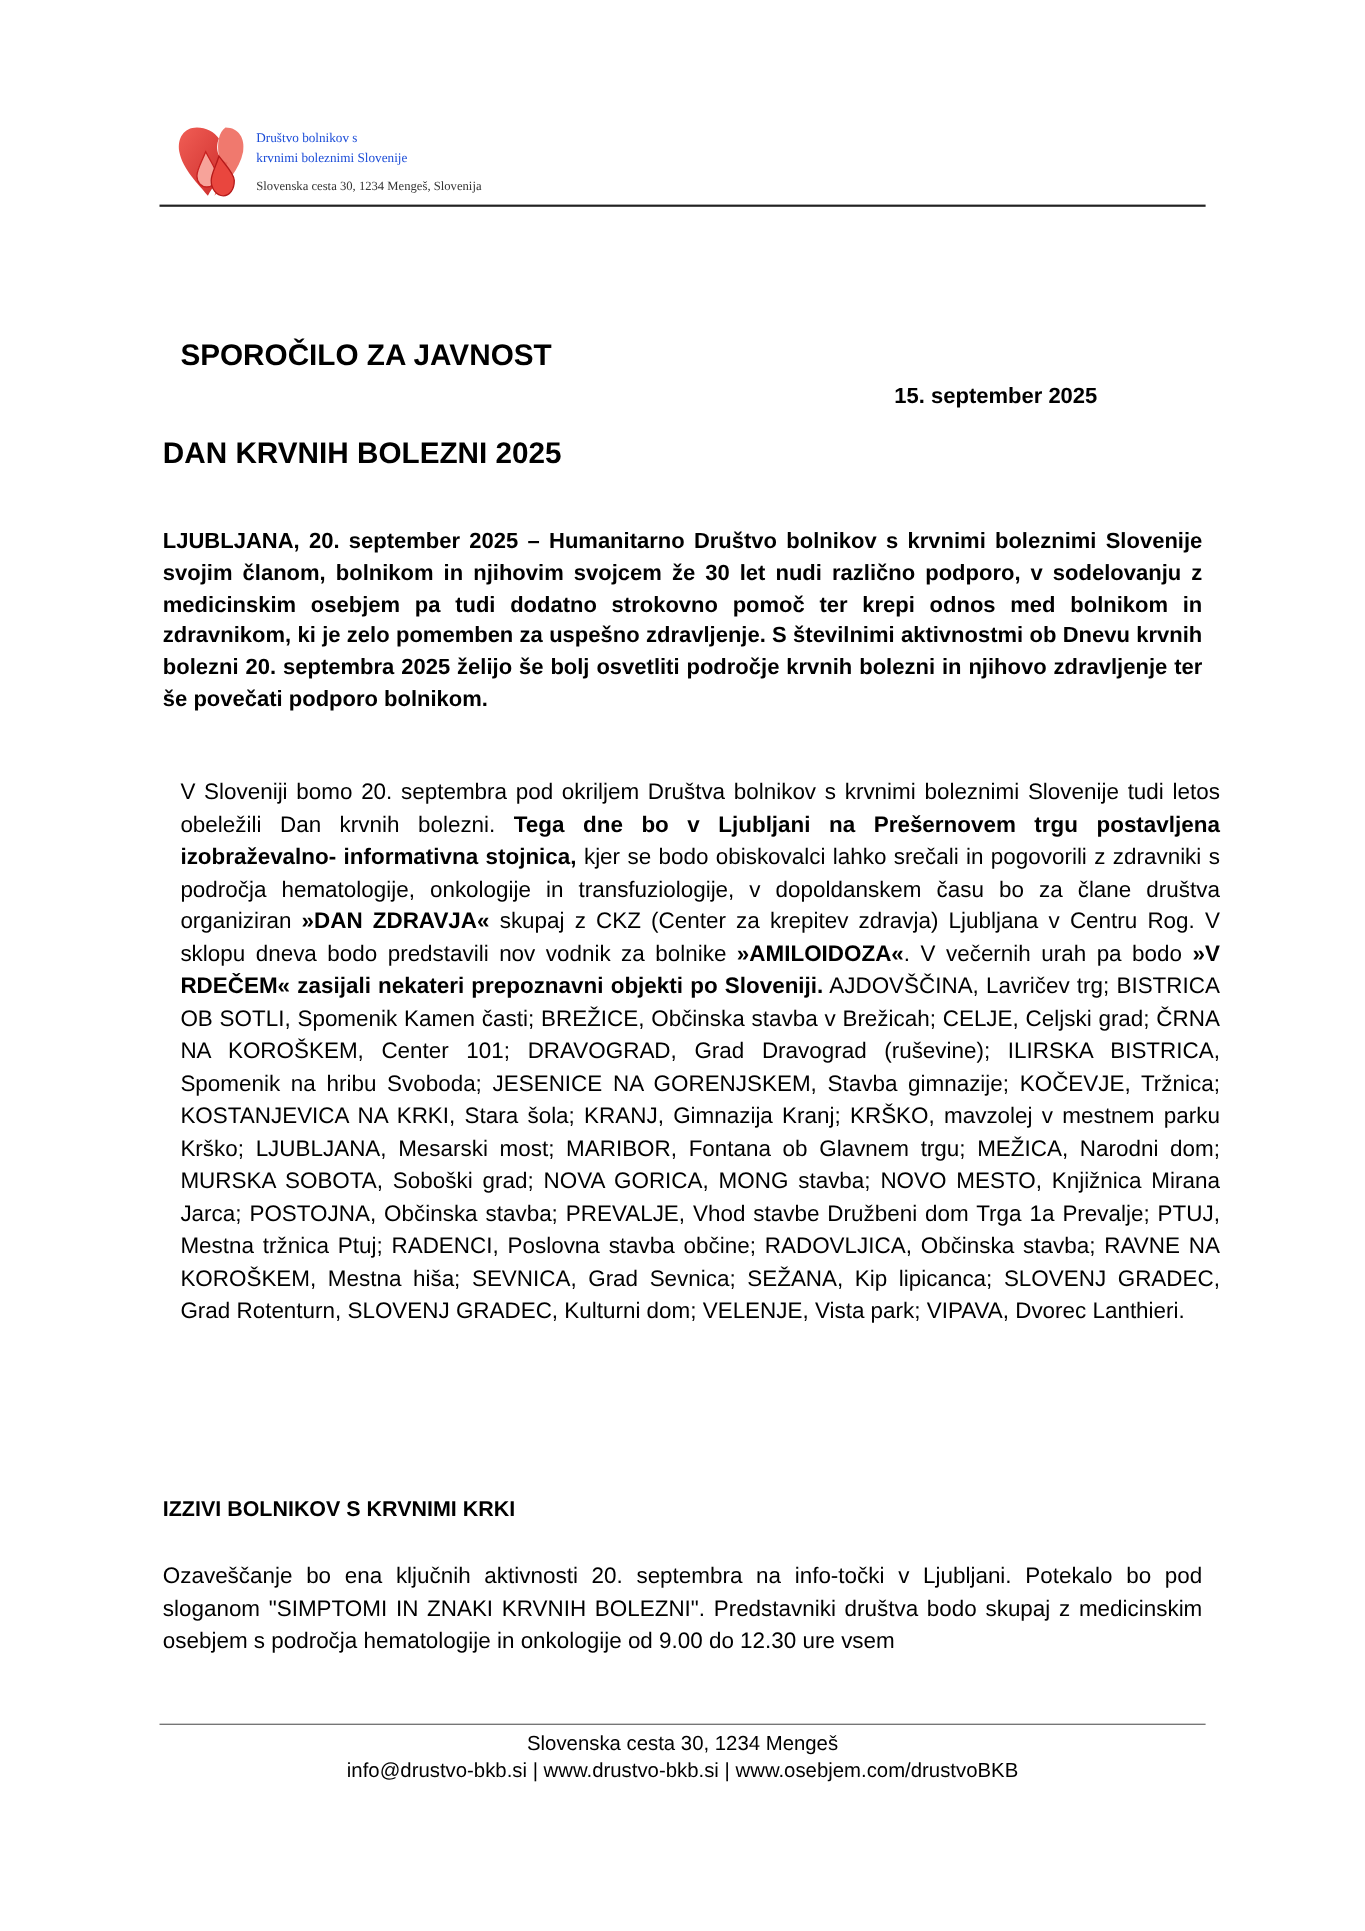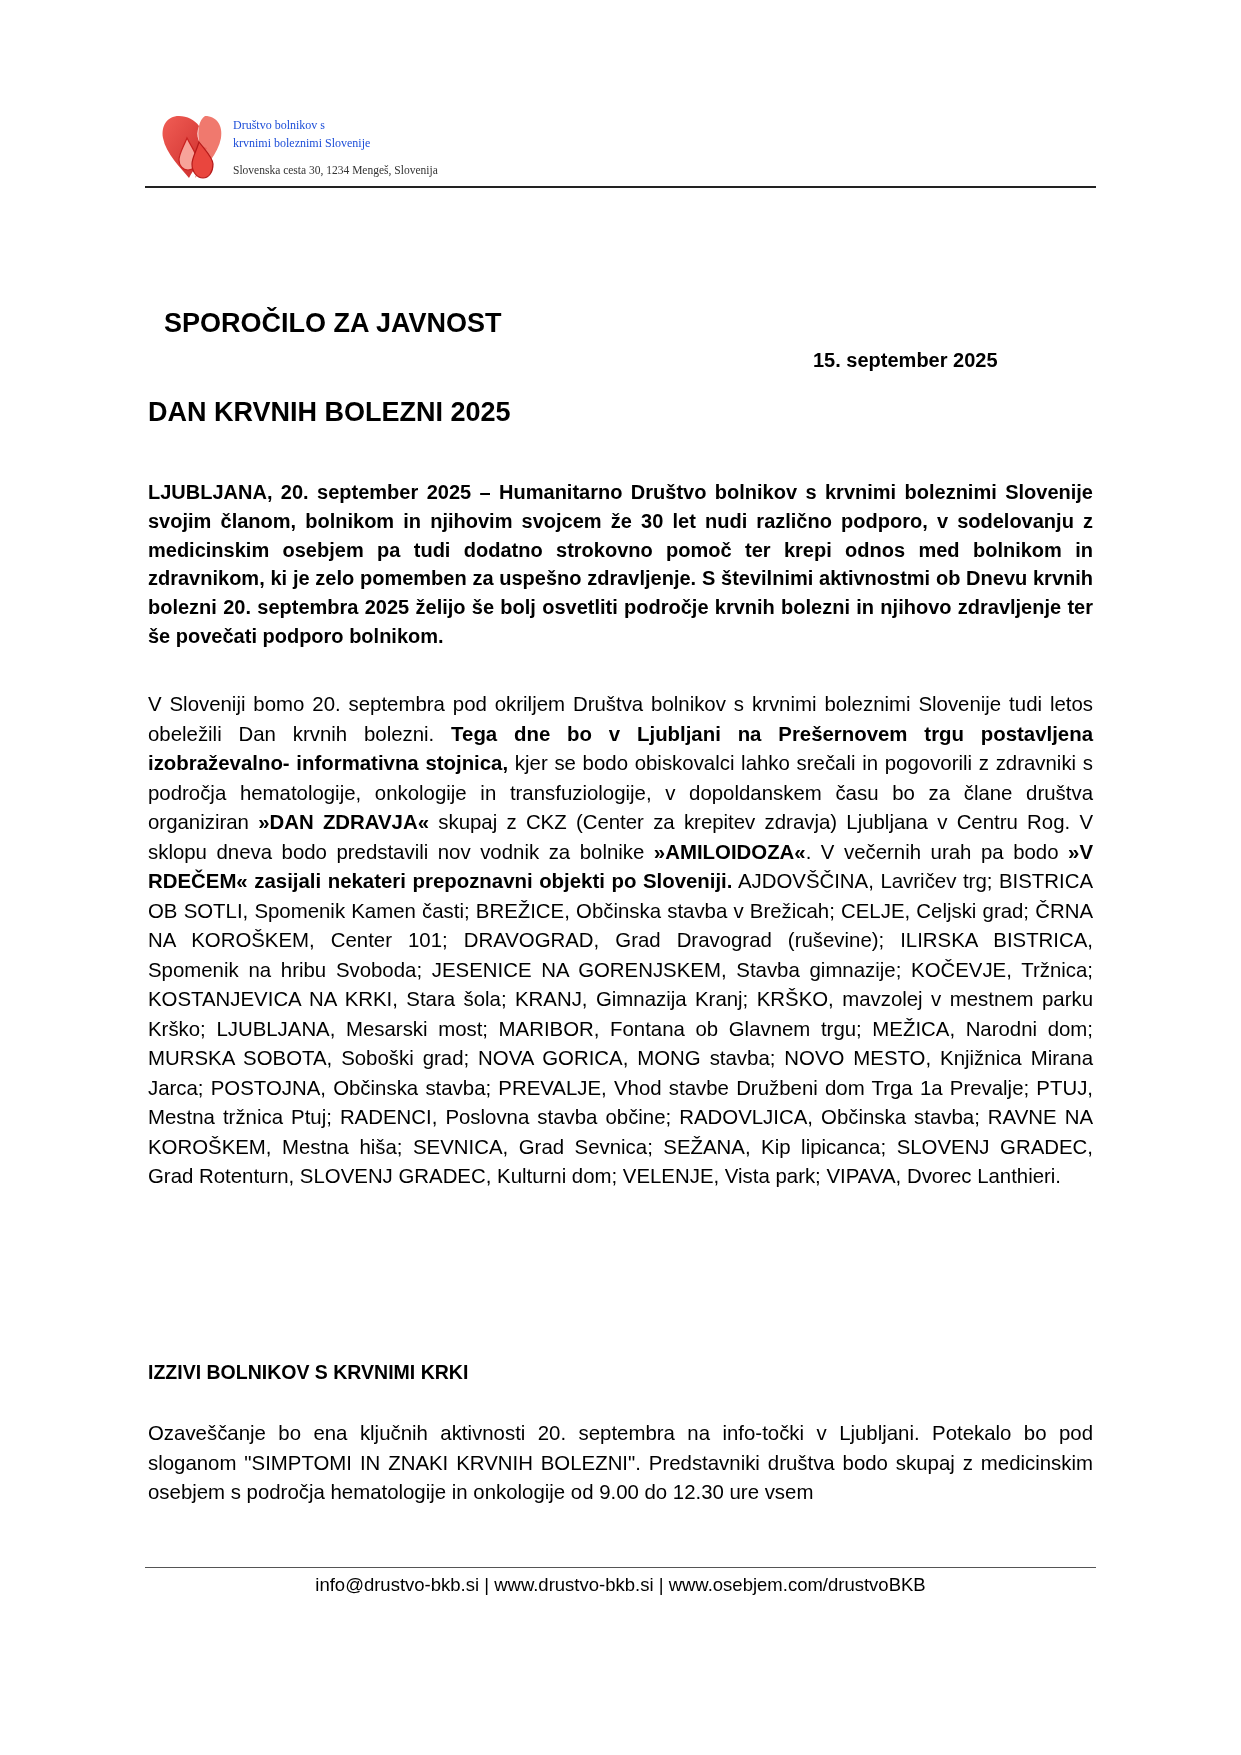--- a/index.html
+++ b/index.html
@@ -7,21 +7,21 @@
   .abs { position: absolute; }
   .logo { left: 155px; top: 108px; width: 300px; height: 75px; }
   .logo svg { position: absolute; left: 4px; top: 4px; }
   .logo-name { position: absolute; left: 78px; top: 8px; font-family: "Liberation Serif", serif; font-size: 12px; line-height: 18px; color: #1d4ed8; white-space: nowrap; }
   .logo-addr { position: absolute; left: 78px; top: 56px; font-family: "Liberation Serif", serif; font-size: 11.5px; color: #333; white-space: nowrap; }
   .rule-top { left: 145px; top: 186px; width: 951px; height: 0; border-top: 2px solid #222; }
   .h-title { left: 148px; top: 292px; font-size: 27px; font-weight: bold; margin: 16px; white-space: nowrap; }
   .date { left: 813px; top: 349px; font-size: 20px; font-weight: bold; white-space: nowrap; }
   .h-sub { left: 148px; top: 397px; font-size: 27px; font-weight: bold; margin: 0; white-space: nowrap; }
   .lead { left: 148px; top: 478px; width: 945px; font-size: 20px; font-weight: bold; line-height: 28.8px; text-align: justify; margin: 0; }
-  .body-p { left: 148px; top: 690px; width: 945px; font-size: 20.4px; line-height: 29.5px; text-align: justify; margin: 0; }
+  .body-p { left: 148px; top: 690px; width: 945px; font-size: 20.4px; line-height: 29.5px; text-align: justify; margin: 16px; }
   .h-section { left: 148px; top: 1361px; font-size: 19.5px; font-weight: bold; margin: 0; white-space: nowrap; }
   .body-p2 { left: 148px; top: 1419px; width: 945px; font-size: 20.4px; line-height: 29.5px; text-align: justify; margin: 0; }
   .rule-bottom { left: 145px; top: 1567px; width: 951px; height: 0; border-top: 1.5px solid #555; }
   .footer { left: 145px; top: 1573px; width: 951px; text-align: center; font-size: 18.5px; line-height: 24px; }
   .footer .org { font-weight: bold; }
   b { font-weight: bold; }
 </style>
 </head>
 <body>
 
@@ -57,14 +57,15 @@
 
 <p class="abs body-p"><span>V Sloveniji bomo 20. septembra pod okriljem Društva bolnikov s krvnimi boleznimi Slovenije tudi letos obeležili Dan krvnih bolezni. </span><b>Tega dne bo v Ljubljani na Prešernovem trgu postavljena izobraževalno- informativna stojnica,</b><span> kjer se bodo obiskovalci lahko srečali in pogovorili z zdravniki s področja hematologije, onkologije in transfuziologije, v dopoldanskem času bo za člane društva organiziran </span><b>»DAN ZDRAVJA«</b><span> skupaj z CKZ (Center za krepitev zdravja) Ljubljana v Centru Rog. V sklopu dneva bodo predstavili nov vodnik za bolnike </span><b>»AMILOIDOZA«</b><span>. V večernih urah pa bodo </span><b>»V RDEČEM« zasijali nekateri prepoznavni objekti po Sloveniji.</b><span> AJDOVŠČINA, Lavričev trg; BISTRICA OB SOTLI, Spomenik Kamen časti; BREŽICE, Občinska stavba v Brežicah; CELJE, Celjski grad; ČRNA NA KOROŠKEM, Center 101; DRAVOGRAD, Grad Dravograd (ruševine); ILIRSKA BISTRICA, Spomenik na hribu Svoboda; JESENICE NA GORENJSKEM, Stavba gimnazije; KOČEVJE, Tržnica; KOSTANJEVICA NA KRKI, Stara šola; KRANJ, Gimnazija Kranj; KRŠKO, mavzolej v mestnem parku Krško; LJUBLJANA, Mesarski most; MARIBOR, Fontana ob Glavnem trgu; MEŽICA, Narodni dom; MURSKA SOBOTA, Soboški grad; NOVA GORICA, MONG stavba; NOVO MESTO, Knjižnica Mirana Jarca; POSTOJNA, Občinska stavba; PREVALJE, Vhod stavbe Družbeni dom Trga 1a Prevalje; PTUJ, Mestna tržnica Ptuj; RADENCI, Poslovna stavba občine; RADOVLJICA, Občinska stavba; RAVNE NA KOROŠKEM, Mestna hiša; SEVNICA, Grad Sevnica; SEŽANA, Kip lipicanca; SLOVENJ GRADEC, Grad Rotenturn, SLOVENJ GRADEC, Kulturni dom; VELENJE, Vista park; VIPAVA, Dvorec Lanthieri.</span></p>
 
 <h3 class="abs h-section">IZZIVI BOLNIKOV S KRVNIMI KRKI</h3>
 
 <p class="abs body-p2">Ozaveščanje bo ena ključnih aktivnosti 20. septembra na info-točki v Ljubljani. Potekalo bo pod sloganom "SIMPTOMI IN ZNAKI KRVNIH BOLEZNI". Predstavniki društva bodo skupaj z medicinskim osebjem s področja hematologije in onkologije od 9.00 do 12.30 ure vsem</p>
 
 <div class="abs rule-bottom"></div>
 
 <div class="abs footer">
+  <div>Slovenska cesta 30, 1234 Mengeš</div>
   <div><span>info@drustvo-bkb.si</span><span> | </span><span>www.drustvo-bkb.si</span><span> | </span><span>www.osebjem.com/drustvoBKB</span></div>
 </div>
 
 </body></html>

